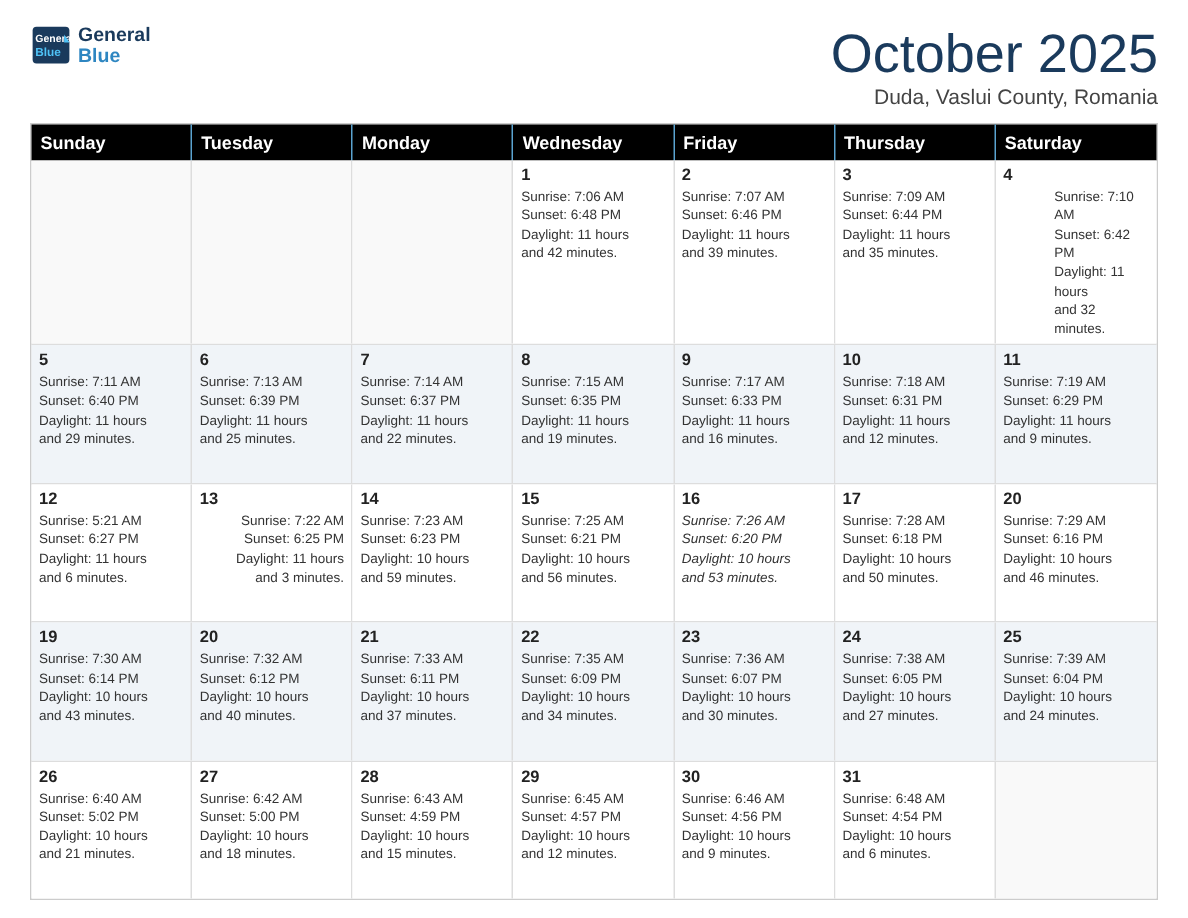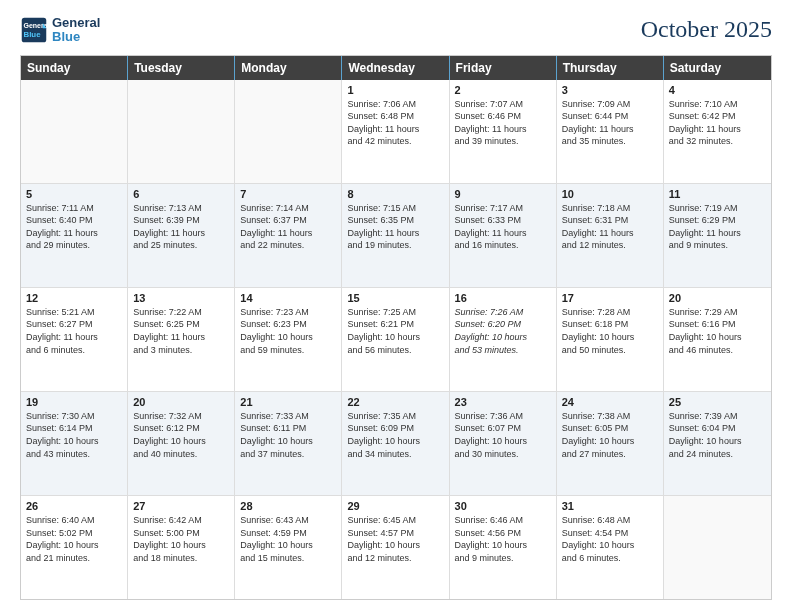--- a/index.html
+++ b/index.html
@@ -29,40 +29,39 @@
       gap: 4px;
     }
     .logo-icon {
       width: 28px;
       height: 28px;
     }
     .title-block {
       text-align: right;
     }
     .main-title {
-      font-size: 24px;
+      font-size: 36px;
       font-weight: 300;
       color: #1a3a5c;
       line-height: 1.1;
-      font-family: Liberation Serif, serif;
     }
     .subtitle {
       font-size: 14px;
       color: #444;
     }
     .calendar {
       flex: 1;
       display: flex;
       flex-direction: column;
       border: 1px solid #ccc;
     }
     .cal-header {
       display: grid;
       grid-template-columns: repeat(7, 1fr);
-      background: #404040;
+      background: #000000;
     }
     .cal-header-cell {
       color: #fff;
       font-size: 12px;
       font-weight: bold;
       padding: 5px 6px;
       text-align: left;
       border-right: 1px solid #5ba3d0;
     }
     .cal-header-cell:last-child { border-right: none; }
@@ -114,20 +113,21 @@
         <text x="4" y="24" font-size="9" fill="#4fc3f7" font-family="Arial" font-weight="bold">Blue</text>
         <polygon points="26,8 30,14 26,14" fill="#4fc3f7"></polygon>
       </svg>
       <div style="display:flex;flex-direction:column;justify-content:center;">
         <div style="font-size:13px;font-weight:bold;color:#1a3a5c;line-height:1.1;">General</div>
         <div style="font-size:13px;font-weight:bold;color:#2e86c1;line-height:1.1;">Blue</div>
       </div>
     </div>
     <div class="title-block">
       <div class="main-title">October 2025</div>
+      <div class="subtitle">Duda, Vaslui County, Romania</div>
     </div>
   </div>
 
   <div class="calendar">
     <div class="cal-header" id="cal-header">
         <div class="cal-header-cell">Sunday</div>
         <div class="cal-header-cell">Tuesday</div>
         <div class="cal-header-cell">Monday</div>
         <div class="cal-header-cell">Wednesday</div>
         <div class="cal-header-cell">Friday</div>
@@ -155,21 +155,21 @@
           </div>
           <div class="cal-cell">
             <span class="day-num">3</span>
             <div class="info" style="white-space: pre-line;">Sunrise: 7:09 AM
 Sunset: 6:44 PM
 Daylight: 11 hours
 and 35 minutes.</div>
           </div>
           <div class="cal-cell">
             <span class="day-num">4</span>
-            <div class="info" style="white-space: pre-line;">Sunrise: 7:10 AM
+            <div class="info" style="white-space: pre-line; margin-left: 34px;">Sunrise: 7:10 AM
 Sunset: 6:42 PM
 Daylight: 11 hours
 and 32 minutes.</div>
           </div>
         </div>
         <div class="cal-row row-shaded">
           <div class="cal-cell">
             <span class="day-num">5</span>
             <div class="info" style="white-space: pre-line;">Sunrise: 7:11 AM
 Sunset: 6:40 PM
@@ -222,21 +222,21 @@
         <div class="cal-row">
           <div class="cal-cell">
             <span class="day-num">12</span>
             <div class="info" style="white-space: pre-line;">Sunrise: 5:21 AM
 Sunset: 6:27 PM
 Daylight: 11 hours
 and 6 minutes.</div>
           </div>
           <div class="cal-cell">
             <span class="day-num">13</span>
-            <div class="info" style="white-space: pre-line;">Sunrise: 7:22 AM
+            <div class="info" style="white-space: pre-line; text-align: right;">Sunrise: 7:22 AM
 Sunset: 6:25 PM
 Daylight: 11 hours
 and 3 minutes.</div>
           </div>
           <div class="cal-cell">
             <span class="day-num">14</span>
             <div class="info" style="white-space: pre-line;">Sunrise: 7:23 AM
 Sunset: 6:23 PM
 Daylight: 10 hours
 and 59 minutes.</div>

